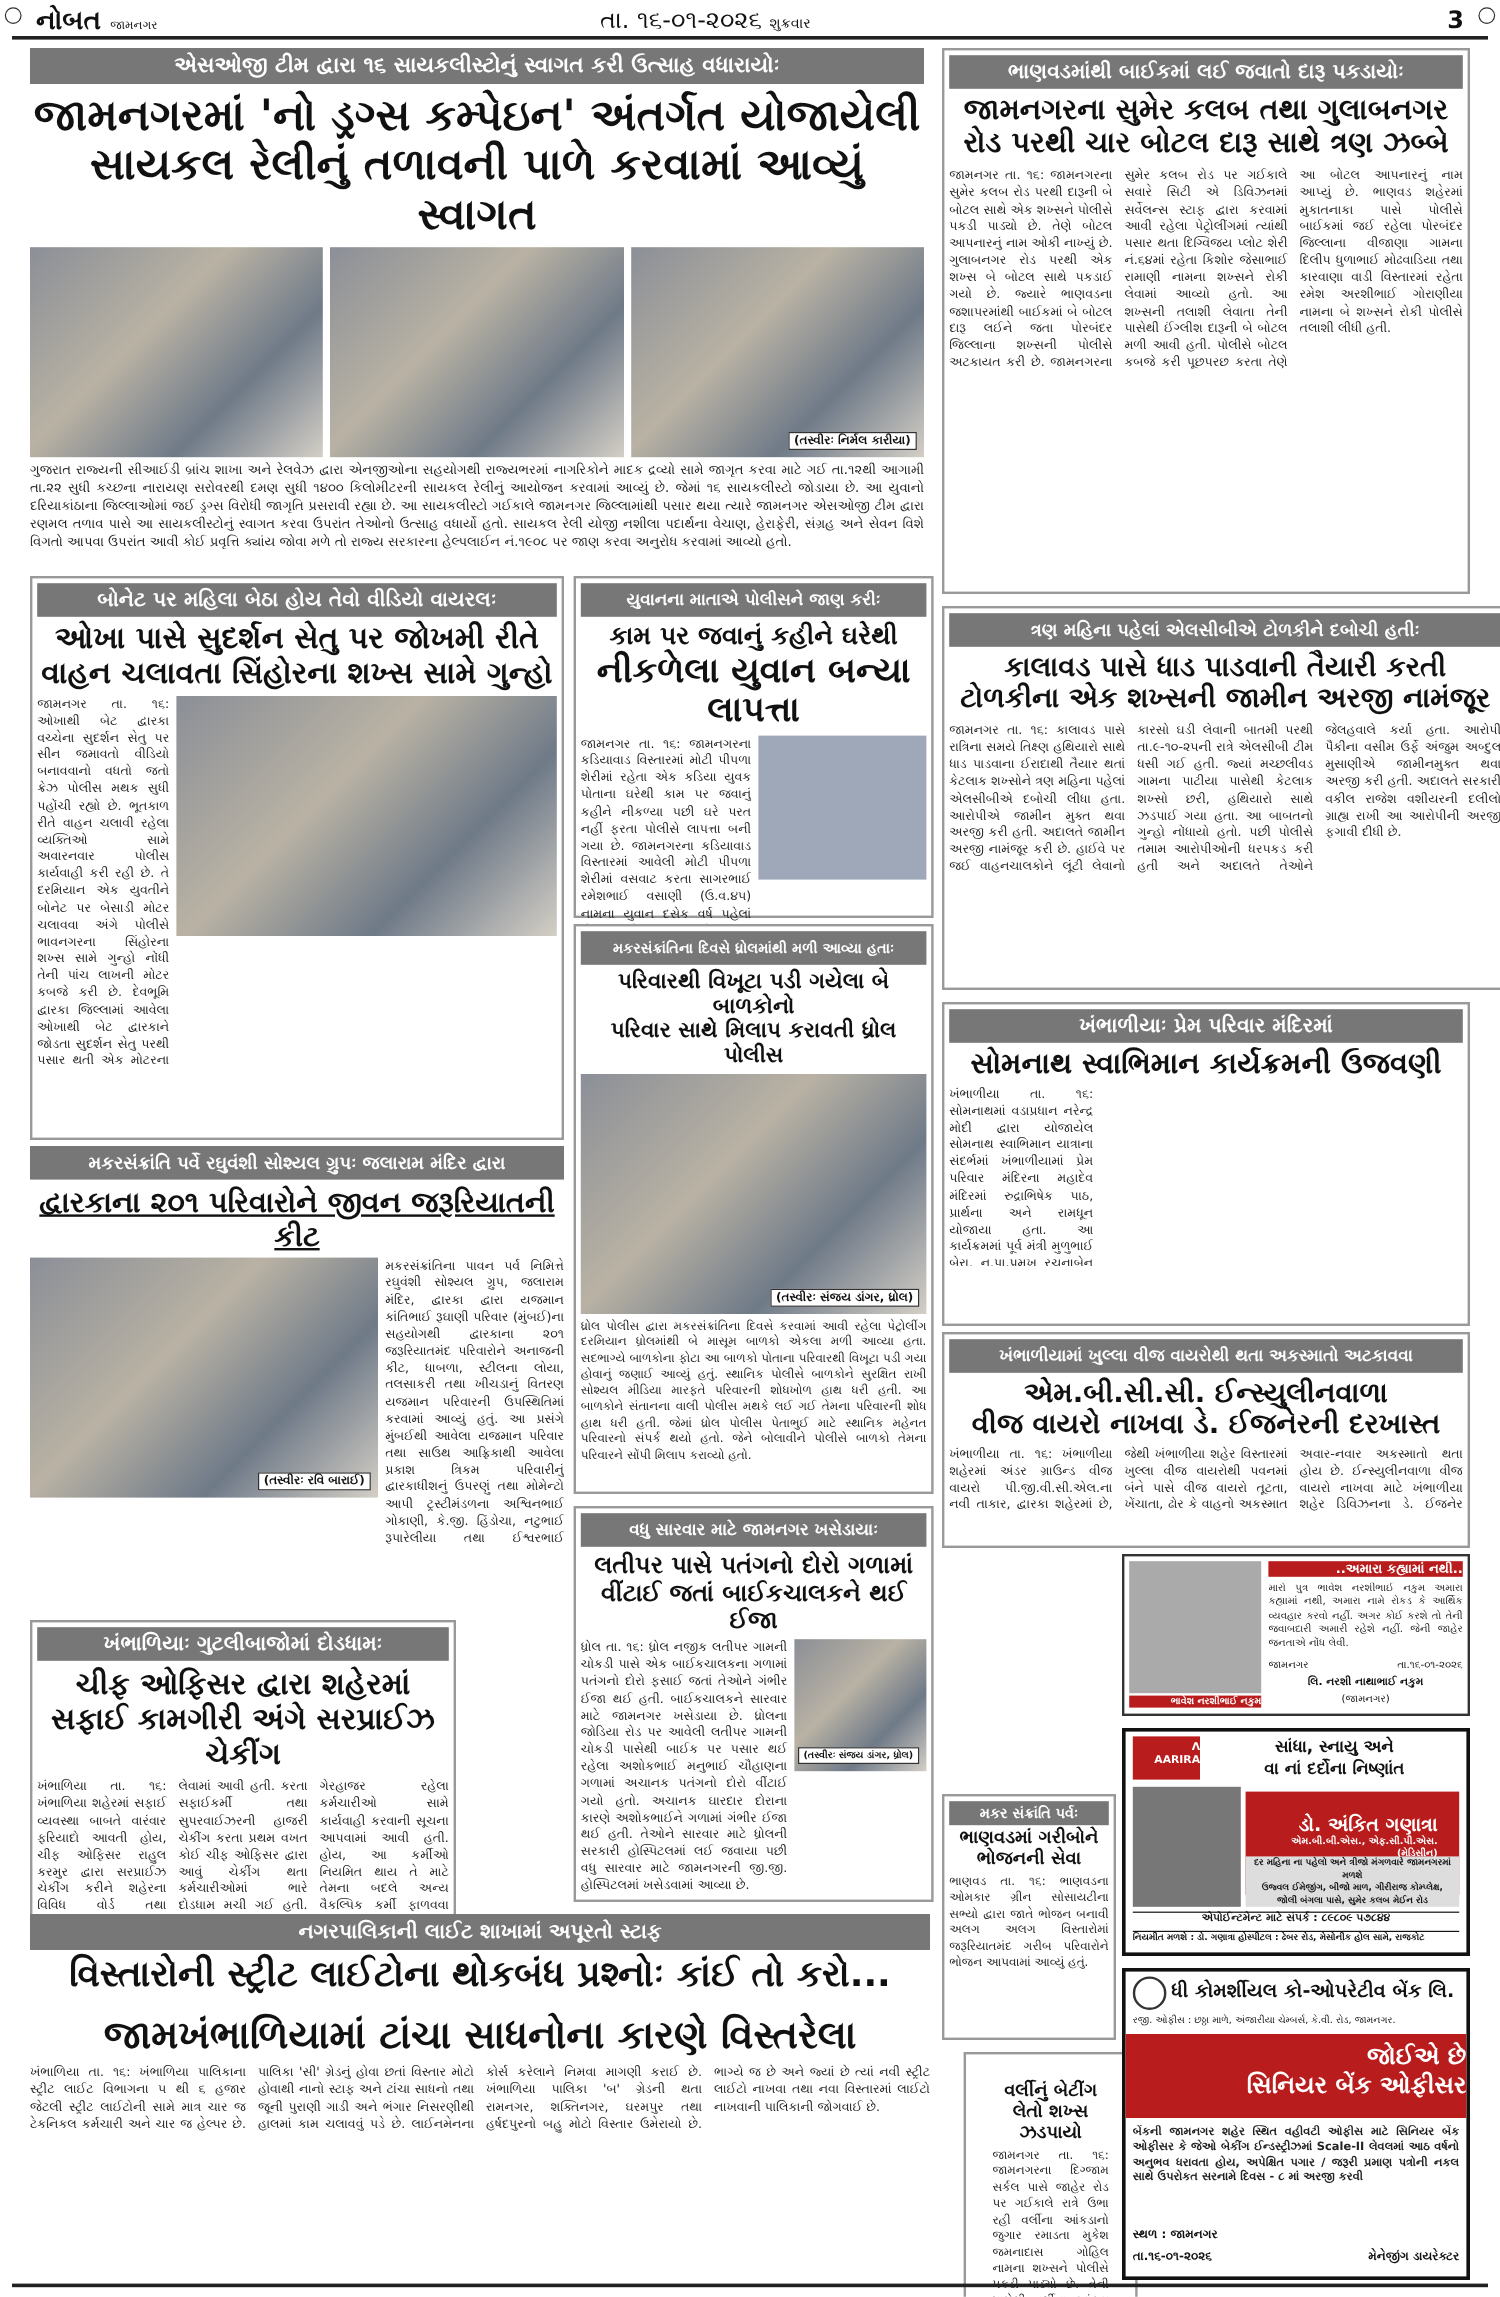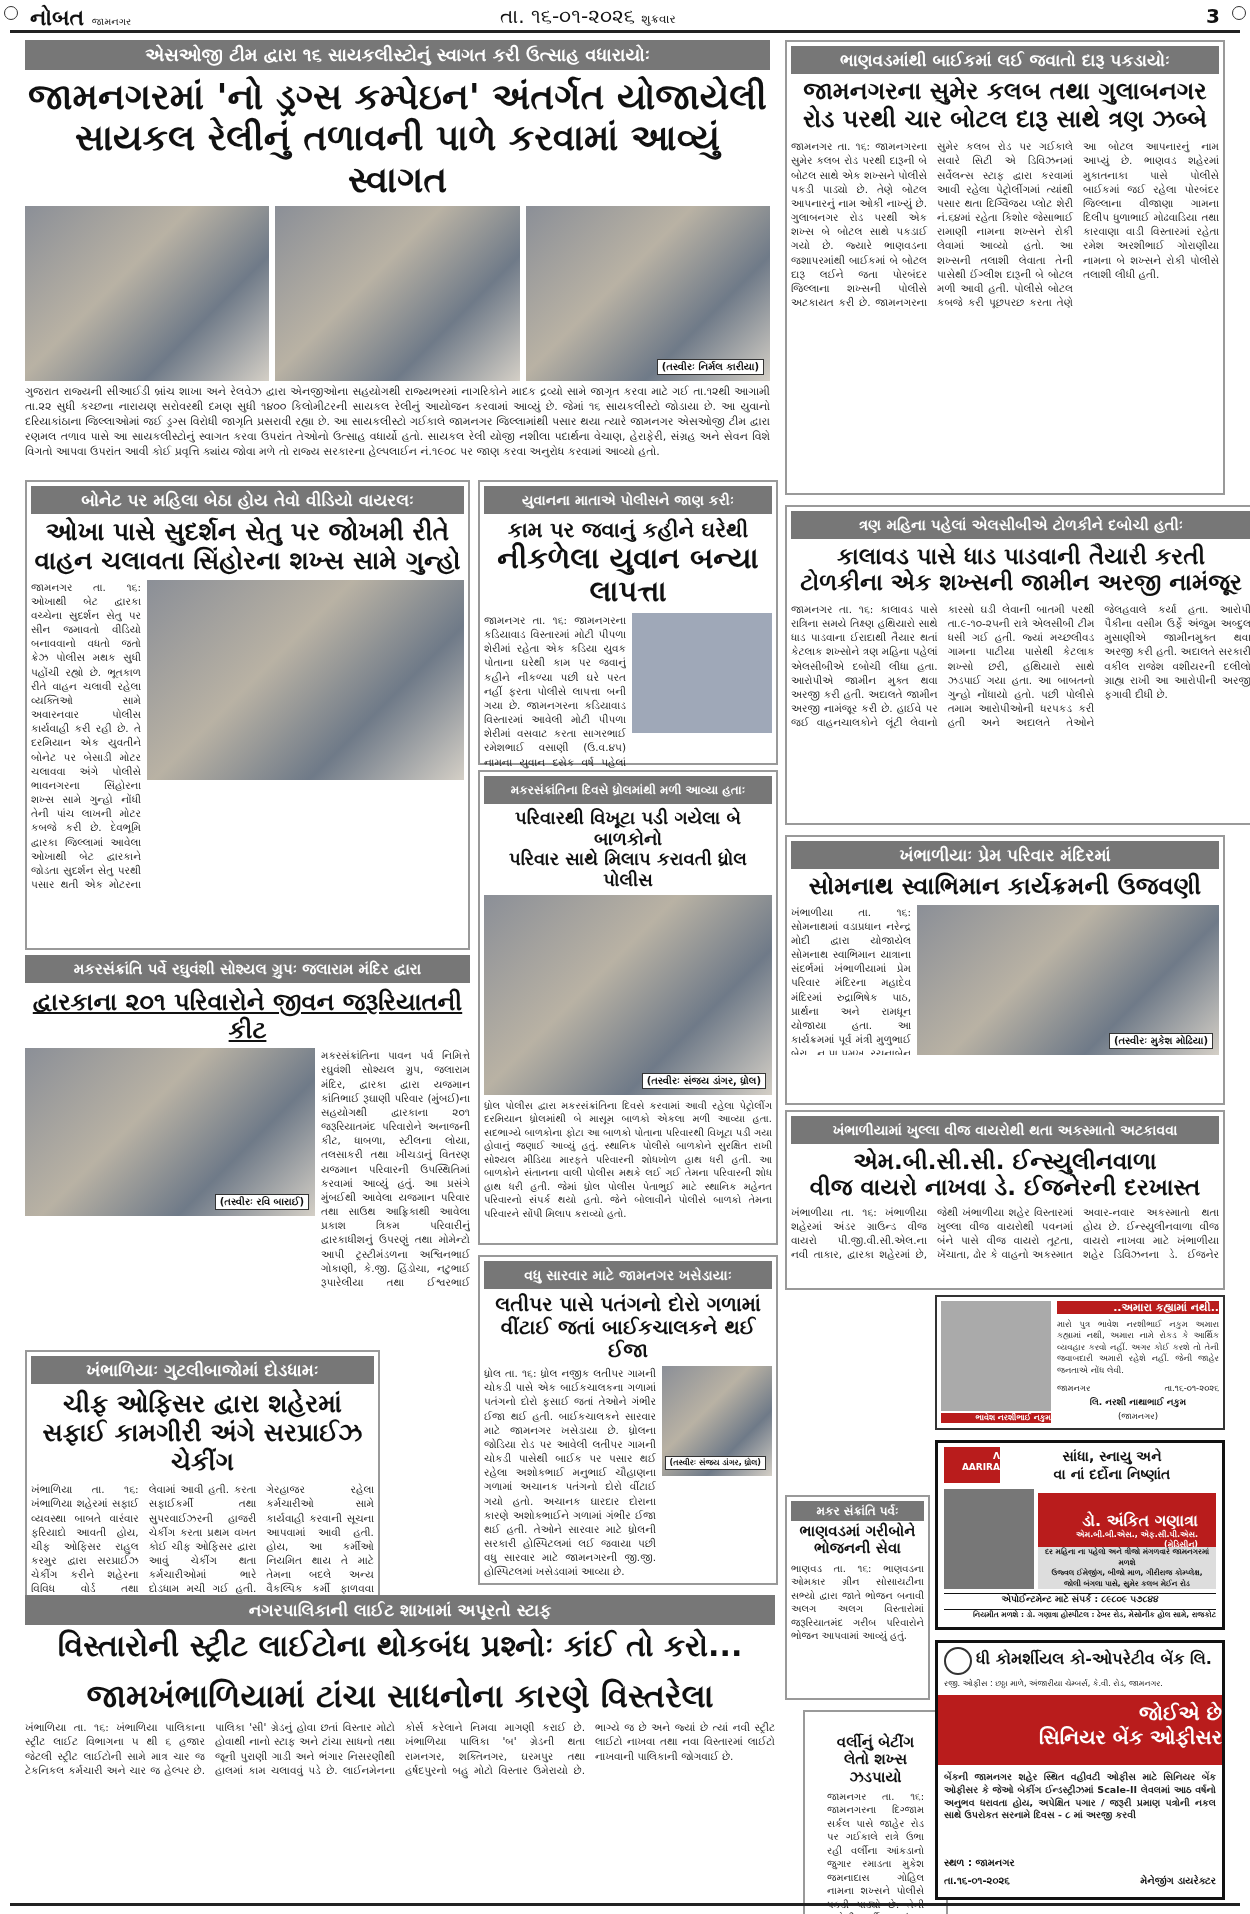--- a/index.html
+++ b/index.html
@@ -93,31 +93,28 @@
     <span class="caption">(તસ્વીરઃ સંજય ડાંગર, ધ્રોલ)</span>
   </div>
   <div class="body" style="height:150px;margin-top:4px;font-size:10px;">ધ્રોલ પોલીસ દ્વારા મકરસંક્રાંતિના દિવસે કરવામાં આવી રહેલા પેટ્રોલીંગ દરમિયાન ધ્રોલમાંથી બે માસૂમ બાળકો એકલા મળી આવ્યા હતા. સદભાગ્યે બાળકોના ફોટા આ બાળકો પોતાના પરિવારથી વિખૂટા પડી ગયા હોવાનું જણાઈ આવ્યું હતું. સ્થાનિક પોલીસે બાળકોને સુરક્ષિત રાખી સોશ્યલ મીડિયા મારફતે પરિવારની શોધખોળ હાથ ધરી હતી. આ બાળકોને સંતાનના વાલી પોલીસ મથકે લઈ ગઈ તેમના પરિવારની શોધ હાથ ધરી હતી. જેમાં ધ્રોલ પોલીસ પેતાભુઈ માટે સ્થાનિક મહેનત પરિવારનો સંપર્ક થયો હતો. જેને બોલાવીને પોલીસે બાળકો તેમના પરિવારને સોંપી મિલાપ કરાવ્યો હતો.</div>
 </div>
 
 <div class="abs box" style="left:785px;top:835px;width:440px;height:270px;padding:4px;">
   <div class="kicker">ખંભાળીયાઃ પ્રેમ પરિવાર મંદિરમાં</div>
   <div class="headline" style="font-size:24px;margin-top:4px;">સોમનાથ સ્વાભિમાન કાર્યક્રમની ઉજવણી</div>
   <div style="display:flex;gap:6px;margin-top:4px;">
     <div class="body" style="width:120px;height:150px;">ખંભાળીયા તા. ૧૬: સોમનાથમાં વડાપ્રધાન નરેન્દ્ર મોદી દ્વારા યોજાયેલ સોમનાથ સ્વાભિમાન યાત્રાના સંદર્ભમાં ખંભાળીયામાં પ્રેમ પરિવાર મંદિરના મહાદેવ મંદિરમાં રુદ્રાભિષેક પાઠ, પ્રાર્થના અને રામધૂન યોજાયા હતા. આ કાર્યક્રમમાં પૂર્વ મંત્રી મુળુભાઈ બેરા, ન.પા.પ્રમુખ રચનાબેન મોટાણી, મિલનભાઈ કિરતસાતા, મુકેશભાઈ કાનાણી વગેરે જોડાયા હતા.</div>
-    <div class="photo" style="flex:1;height:150px;">
-      <span class="caption">(તસ્વીરઃ મુકેશ મોઢિયા)</span>
-    </div>
   </div>
 </div>
 
 <div class="abs" style="left:25px;top:955px;width:445px;height:300px;">
   <div class="kicker" style="font-size:15px;">મકરસંક્રાંતિ પર્વે રઘુવંશી સોશ્યલ ગ્રુપઃ જલારામ મંદિર દ્વારા</div>
   <div class="headline" style="font-size:24px;margin-top:6px;text-decoration:underline;">દ્વારકાના ૨૦૧ પરિવારોને જીવન જરૂરિયાતની કીટ</div>
   <div style="display:flex;gap:6px;margin-top:4px;">
-    <div class="photo" style="width:290px;height:168px;">
+    <div class="photo" style="width:290px;height:200px;">
       <span class="caption">(તસ્વીરઃ રવિ બારાઈ)</span>
     </div>
     <div class="body" style="flex:1;height:240px;">મકરસંક્રાંતિના પાવન પર્વ નિમિત્તે રઘુવંશી સોશ્યલ ગ્રુપ, જલારામ મંદિર, દ્વારકા દ્વારા યજમાન કાંતિભાઈ રૂઘાણી પરિવાર (મુંબઈ)ના સહયોગથી દ્વારકાના ૨૦૧ જરૂરિયાતમંદ પરિવારોને અનાજની કીટ, ધાબળા, સ્ટીલના લોયા, તલસાકરી તથા ખીચડાનું વિતરણ યજમાન પરિવારની ઉપસ્થિતિમાં કરવામાં આવ્યું હતું. આ પ્રસંગે મુંબઈથી આવેલા યજમાન પરિવાર તથા સાઉથ આફ્રિકાથી આવેલા પ્રકાશ ત્રિકમ પરિવારીનું દ્વારકાધીશનું ઉપરણું તથા મોમેન્ટો આપી ટ્રસ્ટીમંડળના અશ્વિનભાઈ ગોકાણી, કે.જી. હિંડોચા, નટુભાઈ રૂપારેલીયા તથા ઈશ્વરભાઈ ઝાખરીયા દ્વારા સન્માન કરવામાં આવ્યું હતું.</div>
   </div>
 </div>
 
 <div class="abs box" style="left:785px;top:1110px;width:440px;height:180px;padding:4px;">
   <div class="kicker" style="font-size:14px;">ખંભાળીયામાં ખુલ્લા વીજ વાયરોથી થતા અકસ્માતો અટકાવવા</div>
   <div class="headline" style="font-size:23px;margin-top:4px;">એમ.બી.સી.સી. ઈન્સ્યુલીનવાળા</div>
   <div class="headline" style="font-size:23px;">વીજ વાયરો નાખવા ડે. ઈજનેરની દરખાસ્ત</div>
@@ -183,21 +180,21 @@
     <div style="font-size:16px;">ડો. અંકિત ગણાત્રા</div>
     <div style="font-size:8px;">એમ.બી.બી.એસ., એફ.સી.પી.એસ.(મેડિસીન)</div>
     <div style="font-size:10px;font-family:'Liberation Sans',sans-serif;">Consultant Rheumatologist</div>
   </div>
   <div class="abs" style="left:100px;top:104px;right:6px;font-size:7.5px;font-weight:bold;line-height:1.4;text-align:center;background:#ddd;">
     <div>દર મહિના ના પહેલો અને ત્રીજો મંગળવારે જામનગરમાં મળશે</div>
     <div>ઉજ્વલ ઈમેજીંગ, બીજો માળ, ગીરીરાજ કોમ્પ્લેક્ષ,</div>
     <div>જોલી બંગલા પાસે, સુમેર કલબ મેઈન રોડ</div>
   </div>
   <div class="abs" style="left:6px;top:150px;right:6px;font-size:9px;font-weight:bold;text-align:center;border-top:1px solid #111;">એપોઈન્ટમેન્ટ માટે સંપર્ક : ૮૯૮૦૯ ૫૭૮૪૪</div>
-  <div class="abs" style="left:6px;top:166px;right:6px;font-size:7.5px;font-weight:bold;text-align:right;border-top:1px solid #111;">નિયમીત મળશે : ડો. ગણાત્રા હોસ્પીટલ : ઢેબર રોડ, મેસોનીક હોલ સામે, રાજકોટ</div>
+  <div class="abs" style="left:6px;top:166px;right:6px;font-size:7.5px;font-weight:bold;text-align:left;border-top:1px solid #111;">નિયમીત મળશે : ડો. ગણાત્રા હોસ્પીટલ : ઢેબર રોડ, મેસોનીક હોલ સામે, રાજકોટ</div>
 </div>
 
 <div class="abs ad" style="left:935px;top:1640px;width:290px;height:260px;">
   <div class="abs" style="left:6px;top:4px;width:28px;height:28px;border:2px solid #333;border-radius:50%;"></div>
   <div class="abs" style="left:38px;top:6px;right:4px;font-size:16px;font-weight:bold;">ધી કોમર્શીયલ કો-ઓપરેટીવ બેંક લિ.</div>
   <div class="abs" style="left:6px;top:36px;right:4px;font-size:8px;">રજી. ઓફીસ : છઠ્ઠા માળે, અંજારીયા ચેમ્બર્સ, કે.વી. રોડ, જામનગર.</div>
   <div class="abs darkbar" style="left:0;top:52px;right:0;height:70px;padding-top:6px;">
     <div style="font-size:20px;">જોઈએ છે</div>
     <div style="font-size:20px;">સિનિયર બેંક ઓફીસર</div>
   </div>

